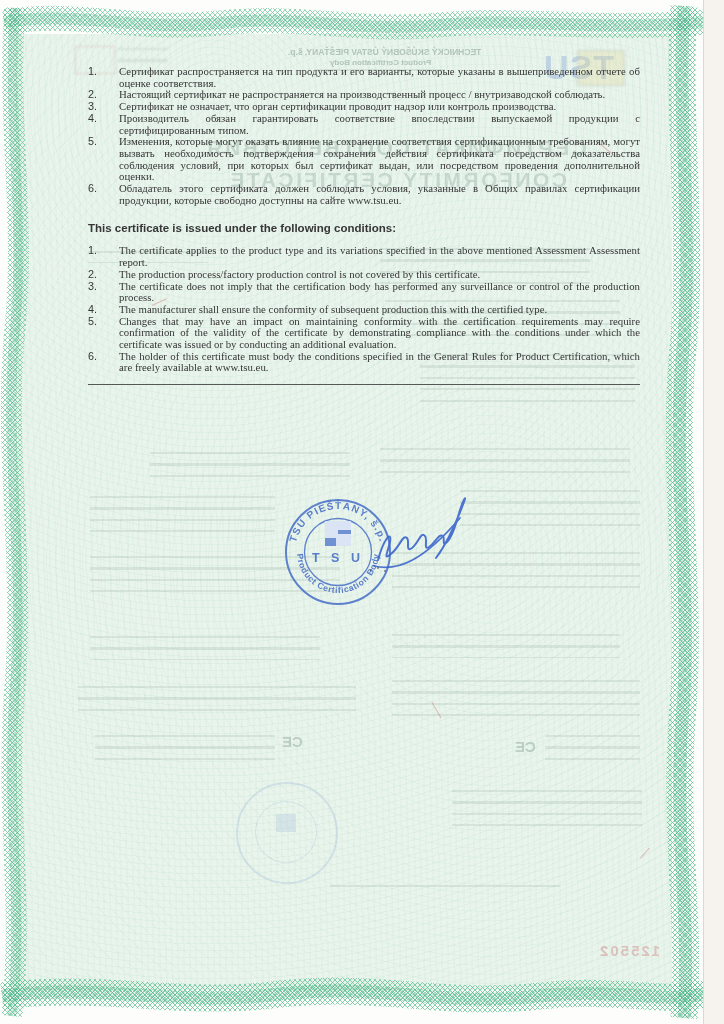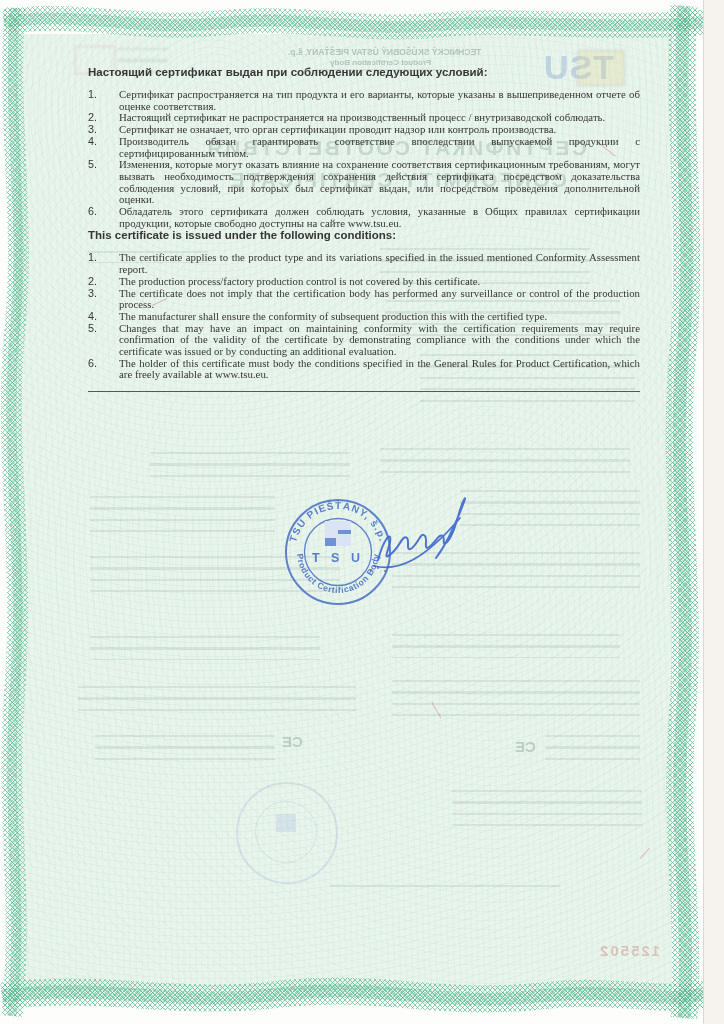--- a/index.html
+++ b/index.html
@@ -14,21 +14,21 @@
          background-image:
            repeating-radial-gradient(circle at 30% 8%, rgba(140,200,165,0.10) 0 1px, transparent 1px 7px),
            repeating-radial-gradient(circle at 72% 55%, rgba(140,200,165,0.08) 0 1px, transparent 1px 9px),
            repeating-linear-gradient(88deg, rgba(150,205,172,0.07) 0 2px, transparent 2px 6px);}
   .border-svg{position:absolute;left:0;top:0;}
   
   .fiber{position:absolute;height:1px;background:rgba(205,95,95,0.38);transform-origin:left center;}
   
   .content{position:absolute;left:88px;top:66px;width:552px;color:#363636;}
   .hdr{font-size:11.5px;font-weight:bold;line-height:12px;margin:0 0 11px 0;}
-  .hdr-en{}
+  .hdr-en{margin-top:16px;}
   .cond{display:flex;font-size:10.8px;line-height:11.7px;}
   .cond .num{width:31px;flex:none;}
   .cond .txt{flex:1;text-align:justify;font-family:Liberation Serif, serif;}
   .divider{margin-top:10px;height:0;border-top:1.6px solid rgba(60,60,60,0.85);width:552px;}
   
   .stamp{position:absolute;left:283px;top:498px;width:110px;height:110px;filter:blur(0.25px);}
   .sig{position:absolute;left:368px;top:486px;width:104px;height:92px;}
   .ink-dots{position:absolute;left:370px;top:567px;width:18px;height:6px;}
   .ink-dots i{position:absolute;width:2px;height:2px;border-radius:50%;background:rgba(70,70,75,0.7);}
   
@@ -115,21 +115,20 @@
   <div class="glines" style="left:545px;top:735px;width:95px;height:34px;"></div>
   <div class="glines" style="left:452px;top:790px;width:190px;height:40px;"></div>
   <div class="ghost-stamp">
     <div class="inner"></div>
     <div class="sq"></div>
   </div>
   <div class="glines" style="left:330px;top:885px;width:230px;height:9px;"></div>
   <div class="gtext gred" style="left:598px;top:942px;font-size:15px;letter-spacing:2px;">125502</div>
 
   <div class="content">
-    <p class="hdr">Настоящий сертификат выдан при соблюдении следующих условий:</p>
 
     <div class="cond">
       <span class="num">1.</span>
       <span class="txt">Сертификат распространяется на тип продукта и его варианты, которые указаны в вышеприведенном отчете об оценке соответствия.</span>
     </div>
     <div class="cond">
       <span class="num">2.</span>
       <span class="txt">Настоящий сертификат не распространяется на производственный процесс / внутризаводской соблюдать.</span>
     </div>
     <div class="cond">
@@ -146,21 +145,21 @@
     </div>
     <div class="cond">
       <span class="num">6.</span>
       <span class="txt">Обладатель этого сертификата должен соблюдать условия, указанные в Общих правилах сертификации продукции, которые свободно доступны на сайте www.tsu.eu.</span>
     </div>
 
     <p class="hdr hdr-en">This certificate is issued under the following conditions:</p>
 
     <div class="cond">
       <span class="num">1.</span>
-      <span class="txt">The certificate applies to the product type and its variations specified in the issued mentioned Conformity Assessment report.</span>
+      <span class="txt">The certificate applies to the product type and its variations specified in the above mentioned Assessment Assessment report.</span>
     </div>
     <div class="cond">
       <span class="num">2.</span>
       <span class="txt">The production process/factory production control is not covered by this certificate.</span>
     </div>
     <div class="cond">
       <span class="num">3.</span>
       <span class="txt">The certificate does not imply that the certification body has performed any surveillance or control of the production process.</span>
     </div>
     <div class="cond">

